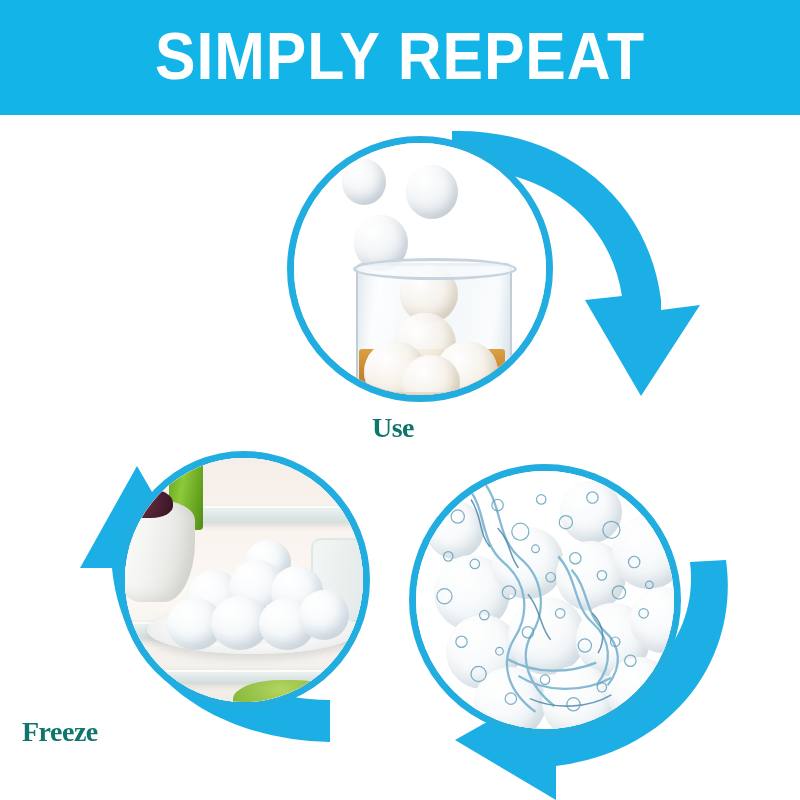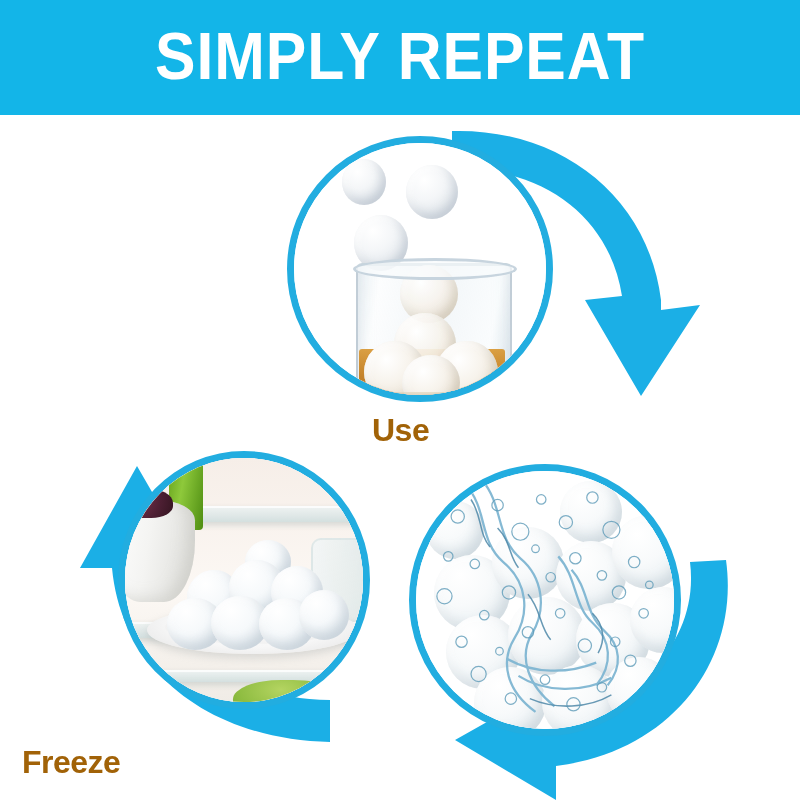--- a/index.html
+++ b/index.html
@@ -74,29 +74,29 @@
   }
 
   
   #circle-use   { left: 287px; top: 136px; width: 266px; height: 266px; }
   #circle-freeze{ left: 118px; top: 451px; width: 252px; height: 258px; }
   #circle-wash  { left: 409px; top: 464px; width: 272px; height: 272px; }
 
   
   .step-label {
     position: absolute;
-    color: #a16207;
-    font-family: Liberation Sans, sans-serif;
+    color: #0f766e;
+    font-family: Liberation Serif, serif;
     font-weight: bold;
-    font-size: 32px;
+    font-size: 28px;
     letter-spacing: -0.5px;
     white-space: nowrap;
   }
   #label-use    { left: 372px; top: 412px; }
-  #label-freeze { left: 22px;  top: 744px; }
+  #label-freeze { left: 22px;  top: 716px; }
   #label-wash   { left: 670px; top: 744px; }
 
   
   .use-scene { position: absolute; left:0; top:0; width:100%; height:100%;
                background:#ffffff; }
   .float-ball {
     position: absolute;
     border-radius: 50%;
     background:
       radial-gradient(circle at 35% 28%, #ffffff 0%, #f4f6f8 38%, #e2e7ec 72%, #d2d9e0 100%);

